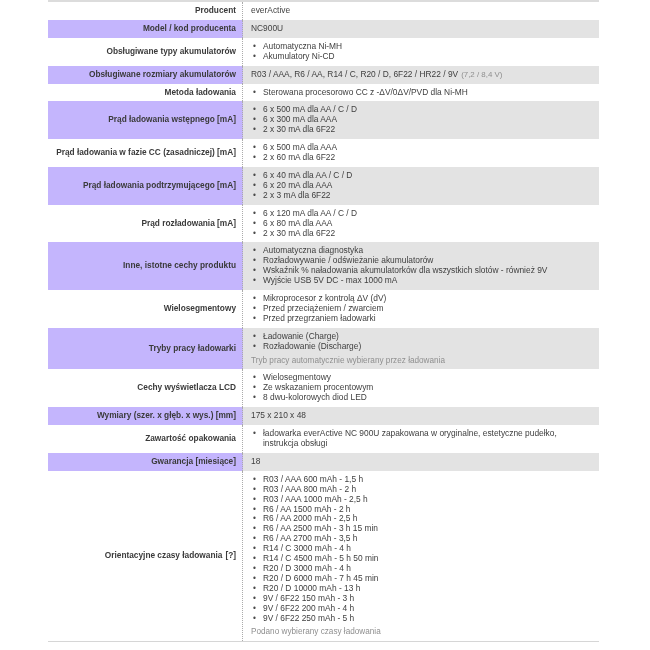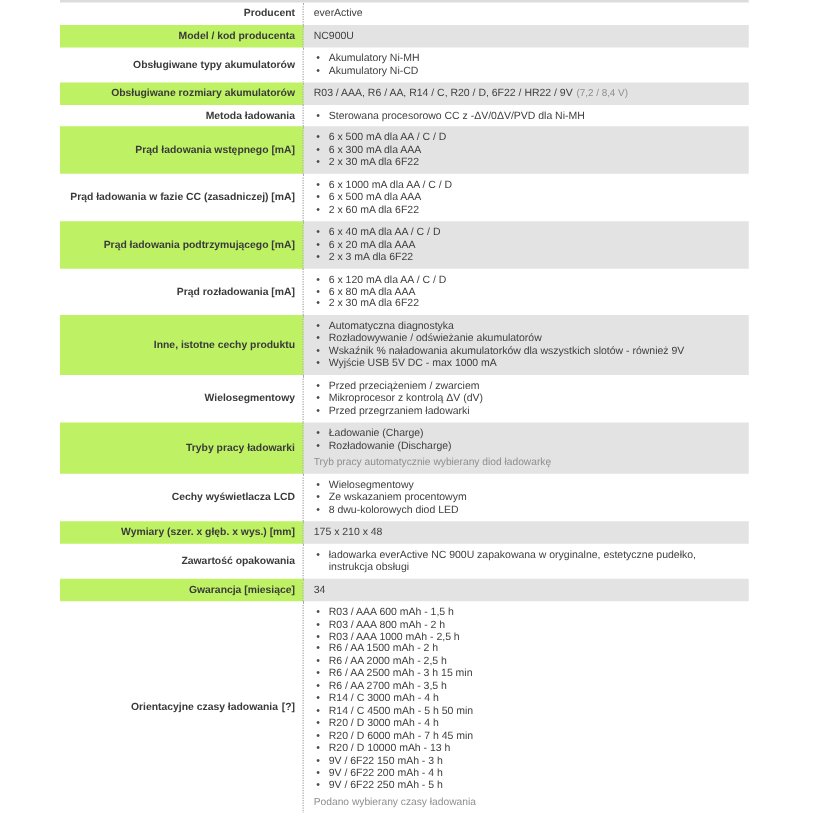--- a/index.html
+++ b/index.html
@@ -16,21 +16,21 @@
     flex:0 0 195px;width:195px;box-sizing:border-box;
     padding:4px 6px 4px 2px;border-right:1px dotted #ababab;
     display:flex;align-items:center;justify-content:flex-end;
     text-align:left;font-weight:bold;font-size:8.3px;line-height:9.9px;color:#3a3a3a;
   }
   .value-cell{
     flex:1;box-sizing:border-box;padding:4px 8px 4px 8px;
     display:flex;flex-direction:column;justify-content:center;
     font-size:8.4px;line-height:9.9px;color:#404040;
   }
-  .spec-row.shaded .label-cell{background:#bef264;}
+  .spec-row.shaded .label-cell{background:#c4b5fd;}
   .spec-row.shaded .value-cell{background:#e3e3e3;}
   .bullets{margin:0;padding:0;list-style:none;}
   .bullets li{position:relative;padding-left:12px;}
   .bullets li::before{content:"•";position:absolute;left:2px;top:0;color:#4a4a4a;}
   .note{margin-top:4px;color:#8f8f8f;font-size:8.2px;}
   .suffix{color:#8f8f8f;font-size:7.9px;margin-left:3px;font-weight:normal;}
   .help{margin-left:3px;}
 </style>
 </head>
 <body>
@@ -51,21 +51,21 @@
       <div class="value-cell">
         <div class="text-value"><span>NC900U</span></div>
       </div>
     </div>
     <div class="spec-row plain">
       <div class="label-cell">
         <span>Obsługiwane typy akumulatorów</span>
       </div>
       <div class="value-cell">
         <ul class="bullets">
-          <li>Akumulatory Ni-MH</li>
+          <li>Automatyczna Ni-MH</li>
           <li>Akumulatory Ni-CD</li>
         </ul>
       </div>
     </div>
     <div class="spec-row shaded">
       <div class="label-cell">
         <span>Obsługiwane rozmiary akumulatorów</span>
       </div>
       <div class="value-cell">
         <div class="text-value"><span>R03 / AAA, R6 / AA, R14 / C, R20 / D, 6F22 / HR22 / 9V</span><span class="suffix">(7,2 / 8,4 V)</span></div>
@@ -92,21 +92,20 @@
           <li>2 x 30 mA dla 6F22</li>
         </ul>
       </div>
     </div>
     <div class="spec-row plain">
       <div class="label-cell">
         <span>Prąd ładowania w fazie CC (zasadniczej) [mA]</span>
       </div>
       <div class="value-cell">
         <ul class="bullets">
-          <li>6 x 1000 mA dla AA / C / D</li>
           <li>6 x 500 mA dla AAA</li>
           <li>2 x 60 mA dla 6F22</li>
         </ul>
       </div>
     </div>
     <div class="spec-row shaded">
       <div class="label-cell">
         <span>Prąd ładowania podtrzymującego [mA]</span>
       </div>
       <div class="value-cell">
@@ -141,36 +140,36 @@
           <li>Wyjście USB 5V DC - max 1000 mA</li>
         </ul>
       </div>
     </div>
     <div class="spec-row plain">
       <div class="label-cell">
         <span>Wielosegmentowy</span>
       </div>
       <div class="value-cell">
         <ul class="bullets">
+          <li>Mikroprocesor z kontrolą ΔV (dV)</li>
           <li>Przed przeciążeniem / zwarciem</li>
-          <li>Mikroprocesor z kontrolą ΔV (dV)</li>
           <li>Przed przegrzaniem ładowarki</li>
         </ul>
       </div>
     </div>
     <div class="spec-row shaded">
       <div class="label-cell">
         <span>Tryby pracy ładowarki</span>
       </div>
       <div class="value-cell">
         <ul class="bullets">
           <li>Ładowanie (Charge)</li>
           <li>Rozładowanie (Discharge)</li>
         </ul>
-        <div class="note">Tryb pracy automatycznie wybierany diod ładowarkę</div>
+        <div class="note">Tryb pracy automatycznie wybierany przez ładowania</div>
       </div>
     </div>
     <div class="spec-row plain">
       <div class="label-cell">
         <span>Cechy wyświetlacza LCD</span>
       </div>
       <div class="value-cell">
         <ul class="bullets">
           <li>Wielosegmentowy</li>
           <li>Ze wskazaniem procentowym</li>
@@ -194,21 +193,21 @@
         <ul class="bullets">
           <li>ładowarka everActive NC 900U zapakowana w oryginalne, estetyczne pudełko, instrukcja obsługi</li>
         </ul>
       </div>
     </div>
     <div class="spec-row shaded">
       <div class="label-cell">
         <span>Gwarancja [miesiące]</span>
       </div>
       <div class="value-cell">
-        <div class="text-value"><span>34</span></div>
+        <div class="text-value"><span>18</span></div>
       </div>
     </div>
     <div class="spec-row plain">
       <div class="label-cell">
         <span>Orientacyjne czasy ładowania</span>
         <span class="help">[?]</span>
       </div>
       <div class="value-cell">
         <ul class="bullets">
           <li>R03 / AAA 600 mAh - 1,5 h</li>

